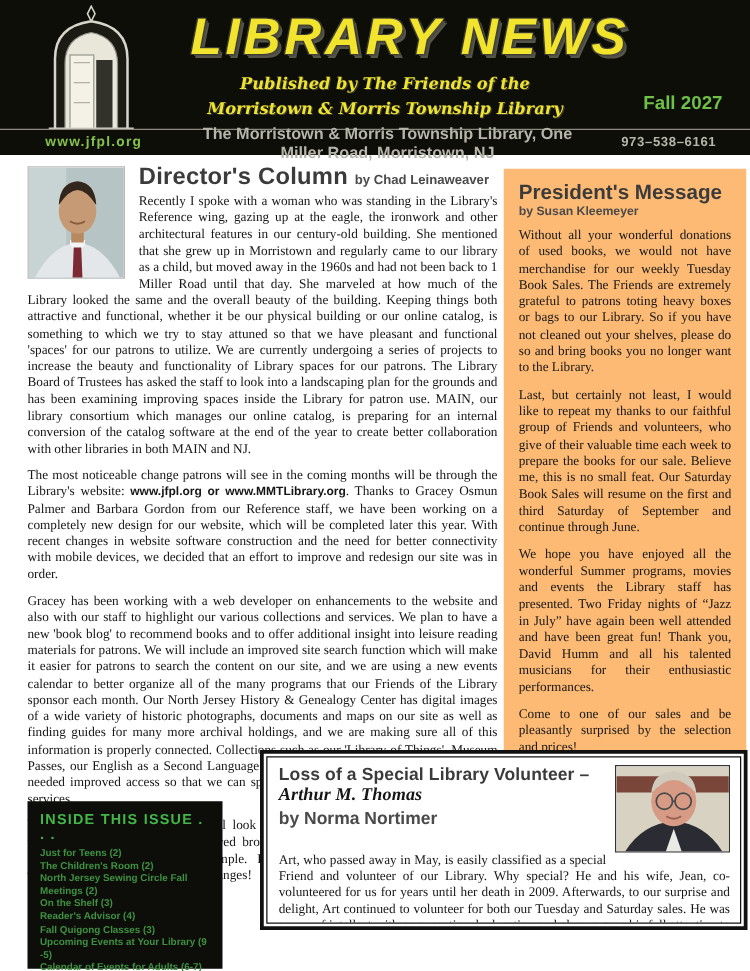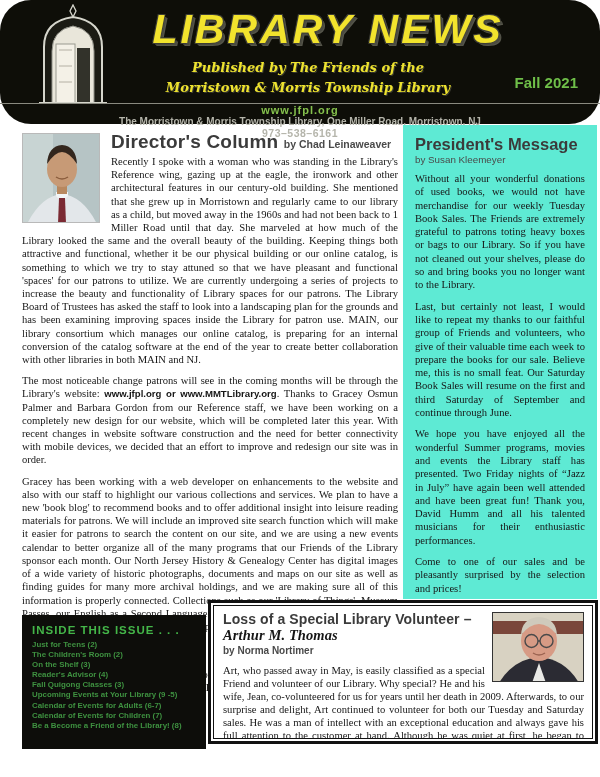--- a/index.html
+++ b/index.html
@@ -1,74 +1,74 @@
 <!DOCTYPE html>
 <html><head>
 <meta charset="utf-8">
 <style>
   * { margin:0; padding:0; box-sizing:border-box; }
   html,body { width:600px; height:777px; background:#fff; font-family:"Liberation Serif", serif; }
   .page { position:relative; width:600px; height:777px; background:#fff; overflow:hidden; }
 
   
-  .masthead { position:absolute; left:0; top:0; width:600px; height:124px; background:#0e0e08;border-radius:31px; }
+  .masthead { position:absolute; left:0; top:0; width:600px; height:124px; background:#0e0e08; }
   .logo { position:absolute; left:32px; top:4px; width:82px; height:100px; }
   .m-title { position:absolute; left:128px; top:6px; width:400px; text-align:center;
     font-family:"Liberation Sans", sans-serif; font-weight:900; font-style:italic;
     font-size:41px; letter-spacing:3px; color:#f2e32d; white-space:nowrap;
     text-shadow:-1px -1px 0 #3c3c34, 1px -1px 0 #3c3c34, -1px 1px 0 #3c3c34, 2px 2px 0 #4a4a40, 3px 3px 0 #55554a; }
   .m-sub { position:absolute; left:128px; top:58px; width:360px; text-align:center;
     font-family:"DejaVu Serif", serif; font-style:italic; font-weight:bold;
     font-size:13px; line-height:20px; color:#eee32f;
     text-shadow:1px 1px 0 #3c3c30; }
   .m-edition { position:absolute; right:22px; top:74px;
     font-family:"Liberation Sans", sans-serif; font-weight:bold; font-size:15px; color:#6fbf49; }
   .m-bar { position:absolute; left:0; bottom:0; width:600px; height:21px;
     border-top:1px solid #8a8a80; display:flex; align-items:center;
-    font-family:"Liberation Sans", sans-serif; font-weight:bold;flex-direction:column; }
+    font-family:"Liberation Sans", sans-serif; font-weight:bold; }
   .m-web   { width:150px; text-align:center; font-size:11px; color:#85c14d; letter-spacing:1px; }
-  .m-addr  { flex:1; font-size:10px; color:#b5b5ab; }
+  .m-addr  { flex:1; text-align:center; font-size:13px; color:#b5b5ab; }
   .m-phone { width:130px; text-align:center; font-size:10.5px; color:#b5b5ab; letter-spacing:.5px; }
 
   
   .director { position:absolute; left:22px; top:131px; width:376px; color:#161616; }
   .director h2 { font-family:"Liberation Sans", sans-serif; font-size:19px; color:#3b3b3b;
     letter-spacing:.2px; margin-bottom:2px;padding-left:48px; }
   .director h2 .by { font-size:10.5px; color:#4a4a4a; font-weight:bold; letter-spacing:0; }
   .director p { font-size:10.6px; line-height:13.2px; text-align:justify; margin-bottom:8px; }
   .photo-chad { float:left; width:78px; height:90px; margin:2px 11px 4px 0;
     border:1px solid #b9b9b9; overflow:hidden; }
   b.url { font-family:"Liberation Sans", sans-serif; font-size:9.6px; }
 
-  .president { position:absolute; left:403px; top:125px; width:194px; height:474px;
-    background:#5eead4; padding:10px 12px; color:#161616; }
+  .president { position:absolute; left:403px; top:135px; width:194px; height:474px;
+    background:#fdba74; padding:10px 12px; color:#161616; }
   .president h2 { font-family:"Liberation Sans", sans-serif; font-size:16.5px; color:#3b3b3b; }
-  .president .by { font-family:"Liberation Sans", sans-serif; font-size:9.8px; font-weight:normal;
+  .president .by { font-family:"Liberation Sans", sans-serif; font-size:9.8px; font-weight:bold;
     color:#4a4a4a; margin-bottom:7px; }
   .president p { font-size:10.6px; line-height:13.3px; text-align:justify; margin-bottom:8px; }
 
   
-  .inside { position:absolute; left:22px; top:615px; width:184px; height:134px;
+  .inside { position:absolute; left:22px; top:641px; width:156px; height:134px;
     background:#0d0d0a; padding:9px 10px; }
   .inside .t { font-family:"Liberation Sans", sans-serif; font-weight:bold; font-size:11.5px;
     letter-spacing:1px; color:#44b649; margin-bottom:4px; }
   .inside .item { display:block; font-family:"Liberation Sans", sans-serif; font-weight:bold;
     font-size:7.9px; line-height:10.1px; color:#3e9140; }
 
   
   .vol-outer { position:absolute; left:208px; top:600px; width:390px; height:144px;
     border:3px solid #111; padding:2px; background:#fff; }
   .vol-inner { border:1px solid #111; width:100%; height:100%; padding:5px 8px 4px 9px; overflow:hidden; }
   .vol-photo { float:right; width:92px; height:70px; margin:1px 0 3px 7px;
     border:1px solid #333; overflow:hidden; }
   .vol-title { font-family:"Liberation Sans", sans-serif; font-weight:bold; font-size:14px;
     color:#3b3b3b; letter-spacing:.1px; }
   .vol-title .name { font-family:"Liberation Serif", serif; font-style:italic; font-size:14.5px; color:#161616; }
-  .vol-by { font-family:"Liberation Sans", sans-serif; font-weight:bold; font-size:10px;
-    color:#4a4a4a; margin:1px 0 8px 0; }
+  .vol-by { font-family:"Liberation Sans", sans-serif; font-weight:bold; font-size:14px;
+    color:#4a4a4a; margin:1px 0 20px 0; }
   .vol-body { font-size:10.6px; line-height:13.1px; text-align:justify; color:#161616; }
 </style>
 </head>
 <body>
 
 <div class="page">
 
   <header class="masthead">
     <div class="logo">
       <svg width="82" height="100" viewBox="0 0 82 100">
@@ -82,21 +82,21 @@
         <line x1="27" y1="78" x2="40" y2="78" stroke="#b4b0a4" stroke-width="1"></line>
         <rect x="45" y="44" width="13" height="55" fill="#32322a"></rect>
         <line x1="7" y1="99" x2="75" y2="99" stroke="#d6d6cc" stroke-width="2"></line>
       </svg>
     </div>
     <div class="m-title">LIBRARY NEWS</div>
     <div class="m-sub">
       <div>Published by The Friends of the</div>
       <div>Morristown &amp; Morris Township Library</div>
     </div>
-    <div class="m-edition">Fall 2021</div>
+    <div class="m-edition">Fall 2027</div>
     <div class="m-bar">
       <span class="m-web">www.jfpl.org</span>
       <span class="m-addr">The Morristown &amp; Morris Township Library, One Miller Road, Morristown, NJ</span>
       <span class="m-phone">973–538–6161</span>
     </div>
   </header>
 
   <section class="director">
     <div class="photo-chad">
       <svg width="78" height="90" viewBox="0 0 78 90">
@@ -124,20 +124,21 @@
     <p>Without all your wonderful donations of used books, we would not have merchandise for our weekly Tuesday Book Sales. The Friends are extremely grateful to patrons toting heavy boxes or bags to our Library. So if you have not cleaned out your shelves, please do so and bring books you no longer want to the Library.</p>
     <p>Last, but certainly not least, I would like to repeat my thanks to our faithful group of Friends and volunteers, who give of their valuable time each week to prepare the books for our sale. Believe me, this is no small feat. Our Saturday Book Sales will resume on the first and third Saturday of September and continue through June.</p>
     <p>We hope you have enjoyed all the wonderful Summer programs, movies and events the Library staff has presented. Two Friday nights of “Jazz in July” have again been well attended and have been great fun!  Thank you, David Humm and all his talented musicians for their enthusiastic performances.</p>
     <p>Come to one of our sales and be pleasantly surprised by the selection and prices!</p>
   </aside>
 
   <div class="inside">
     <div class="t">INSIDE THIS ISSUE . . .</div>
     <span class="item">Just for Teens (2)</span>
     <span class="item">The Children's Room (2)</span>
+    <span class="item">North Jersey Sewing Circle Fall Meetings (2)</span>
     <span class="item">On the Shelf (3)</span>
     <span class="item">Reader's Advisor (4)</span>
     <span class="item">Fall Quigong Classes (3)</span>
     <span class="item">Upcoming Events at Your Library (9 -5)</span>
     <span class="item">Calendar of Events for Adults (6-7)</span>
     <span class="item">Calendar of Events for Children (7)</span>
     <span class="item">Be a Become a Friend of the Library! (8)</span>
   </div>
 
   <div class="vol-outer">

